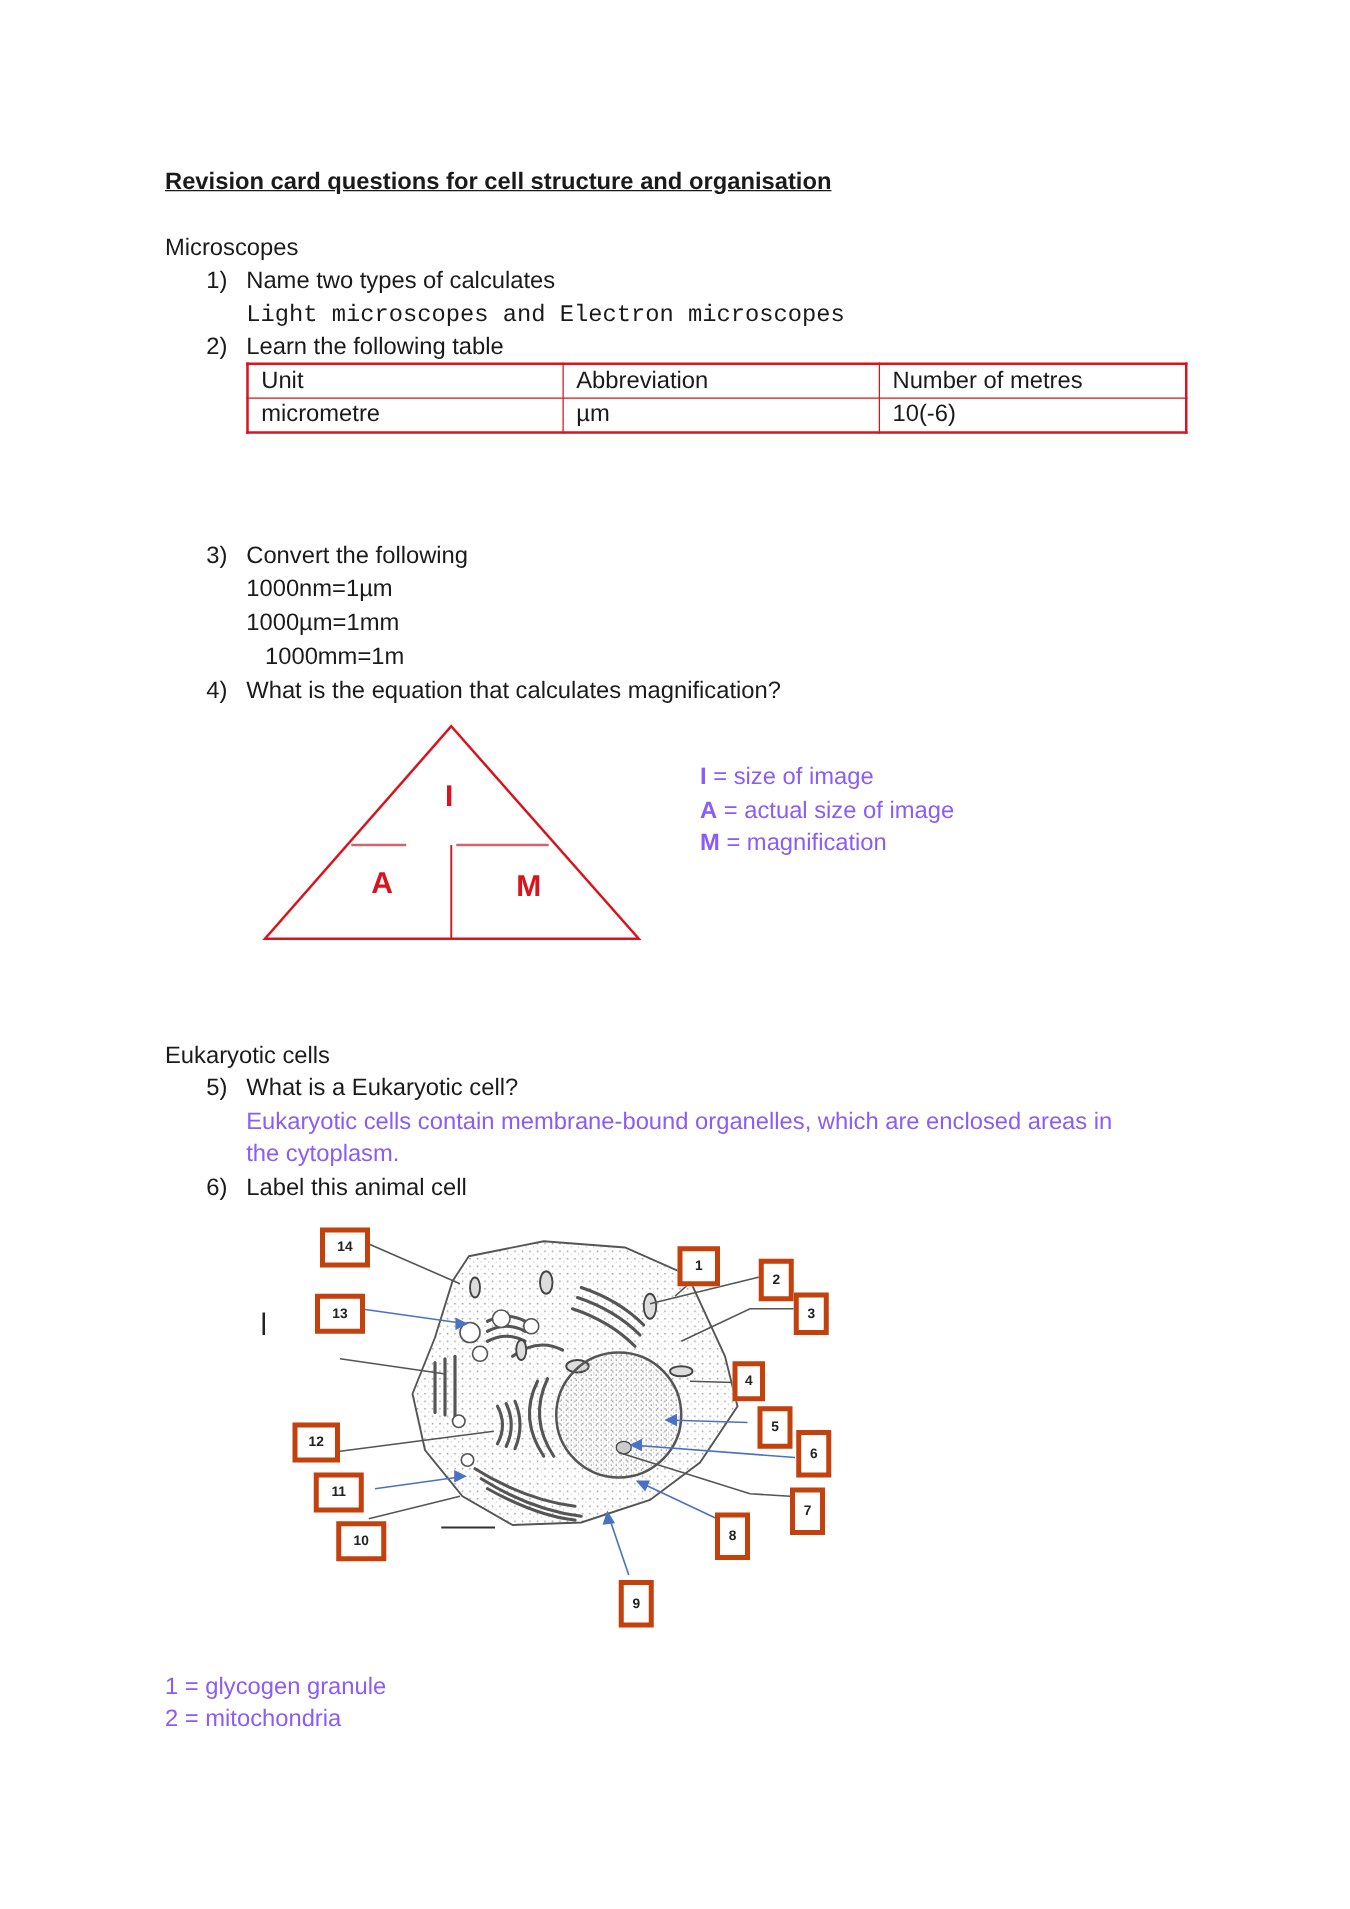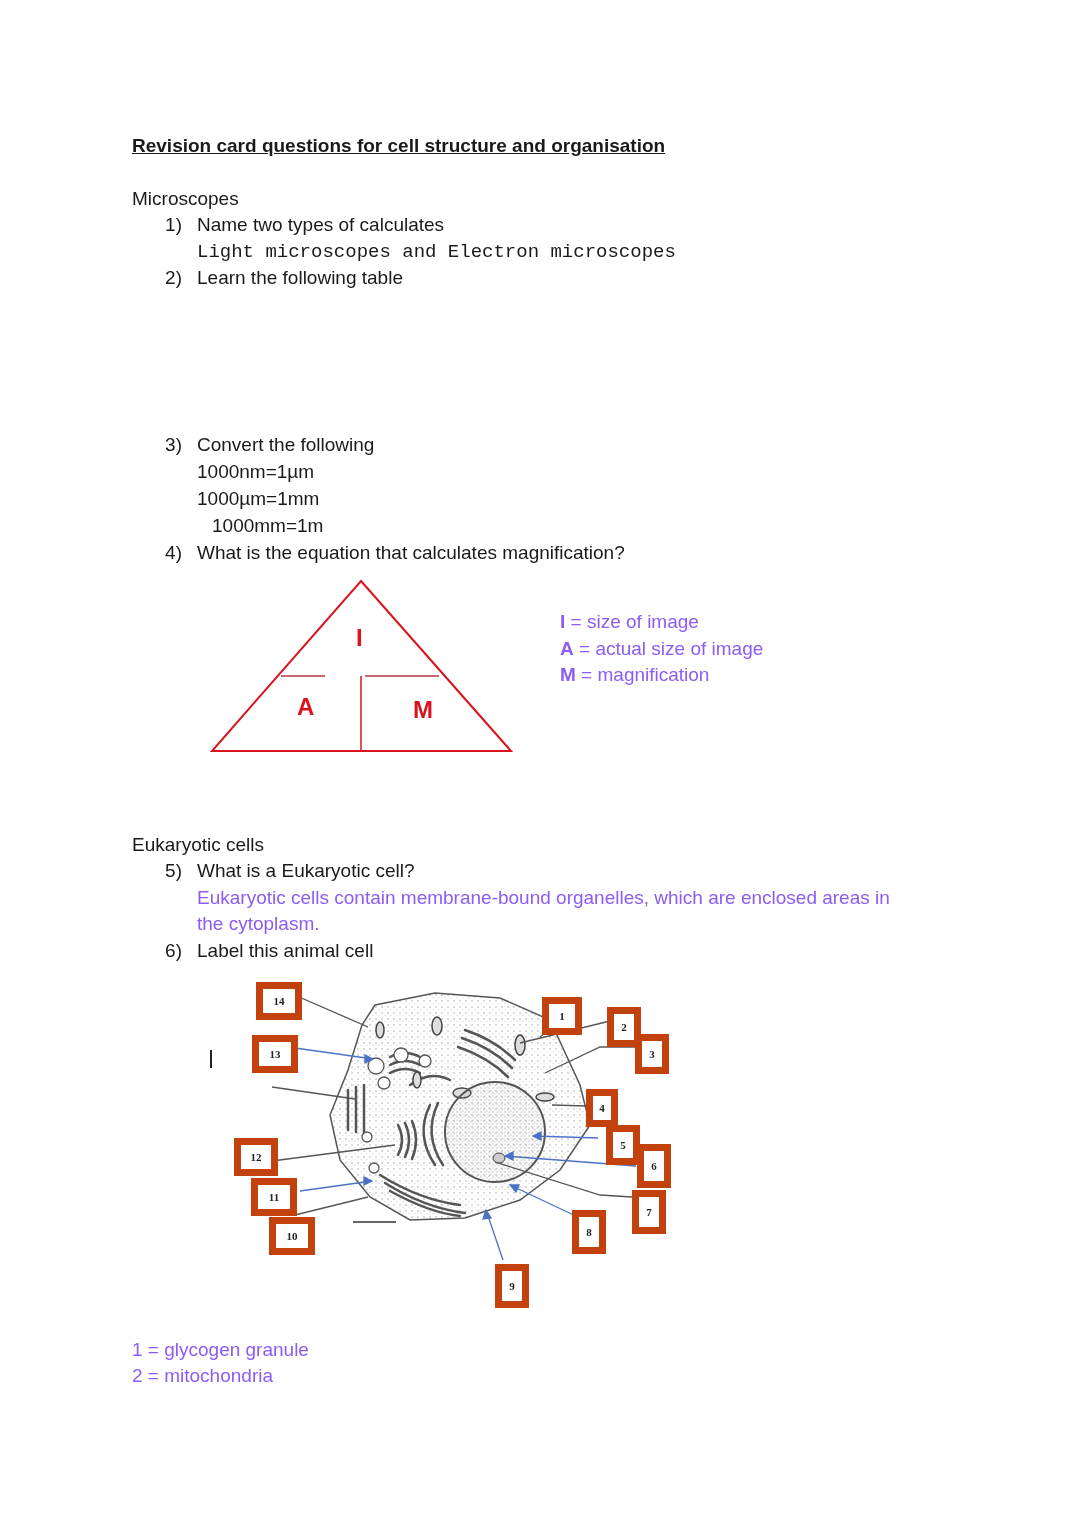--- a/index.html
+++ b/index.html
@@ -11,42 +11,52 @@
   .heading { font-weight: normal; font-size: 19px; }
   .num { width: 30px; text-align: right; }
   .red { color: #8b5cf6; }
   table.units { position: absolute; left: 197px; top: 290px; width: 753px; border-collapse: collapse;
                 border: 2px solid #d9141e; }
   table.units td { border: 1px solid #d9141e; padding: 0 0 0 10px; height: 26px; font-size: 19px;
                    line-height: 26px; color: #1a1a1a; }
   table.units td.c1 { width: 241px; }
   table.units td.c2 { width: 242px; }
   .tri-label { font-weight: bold; color: #d9141e; font-size: 24px; }
-  .box { position: absolute; border: 7px solid #c2410c; background: #fff; font-weight: bold;
+  .box { position: absolute; border: 4px solid #c2410c; background: #fff; font-weight: bold;
          font-size: 11px; color: #222; display: flex; align-items: center; justify-content: center;
-         font-family: Liberation Serif, serif; }
+         font-family: Liberation Sans, sans-serif; }
 </style>
 </head>
 <body>
 
 <div>
 
   <div class="abs t title">Revision card questions for cell structure and organisation</div>
 
   <div class="abs t heading" style="left:132px; top:186px;">Microscopes</div>
 
   <div class="abs t num" style="left:152px; top:212px;">1)</div>
   <div class="abs t" style="left:197px; top:212px;">Name two types of calculates</div>
   <div class="abs t" style="left:197px; top:239px;font-family:Liberation Mono, monospace;">Light microscopes and Electron microscopes</div>
 
   <div class="abs t num" style="left:152px; top:265px;">2)</div>
   <div class="abs t" style="left:197px; top:265px;">Learn the following table</div>
 
   <table class="units">
     <tbody>
+        <tr>
+      <td class="c1">Unit</td>
+      <td class="c2">Abbreviation</td>
+      <td>Number of metres</td>
+    </tr>
+    <tr>
+      <td>micrometre</td>
+      <td>µm</td>
+      <td>10(-6)</td>
+    </tr>
   </tbody>
     </table>
 
   <div class="abs t num" style="left:152px; top:432px;">3)</div>
   <div class="abs t" style="left:197px; top:432px;">Convert the following</div>
   <div class="abs t" style="left:197px; top:459px;">1000nm=1µm</div>
   <div class="abs t" style="left:197px; top:486px;">1000µm=1mm</div>
   <div class="abs t" style="left:212px; top:513px;">1000mm=1m</div>
 
   <div class="abs t num" style="left:152px; top:540px;">4)</div>

